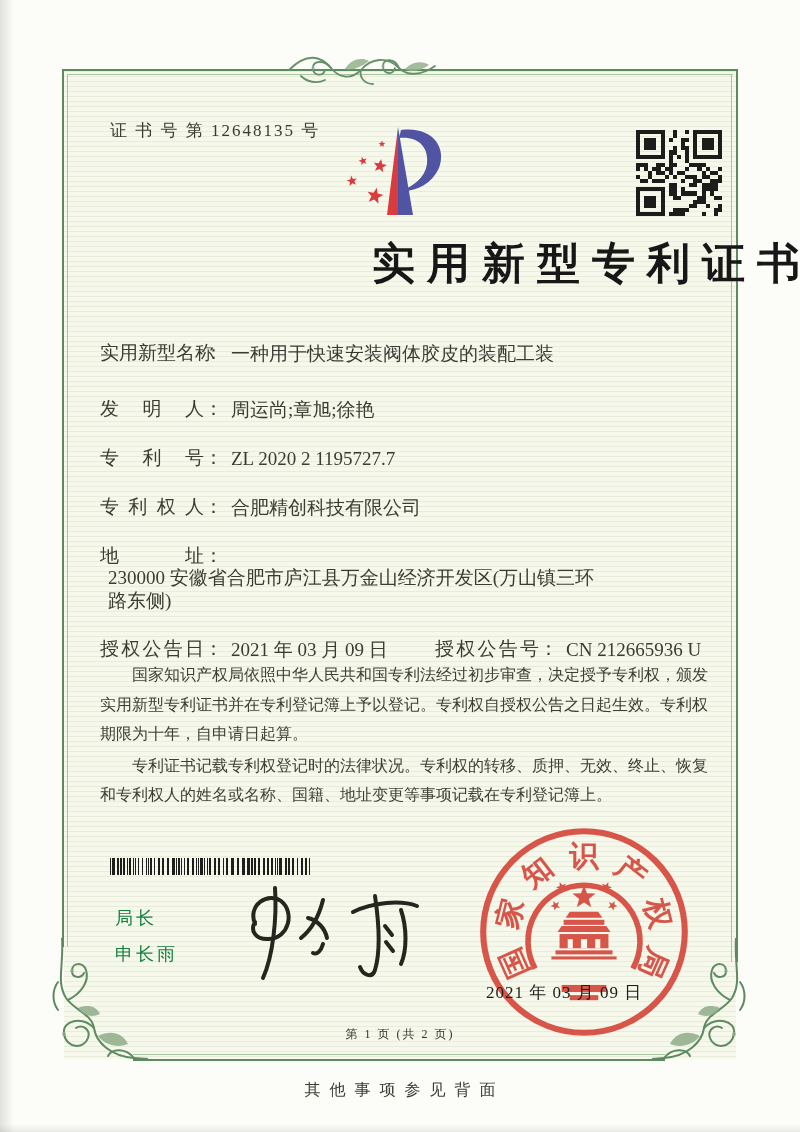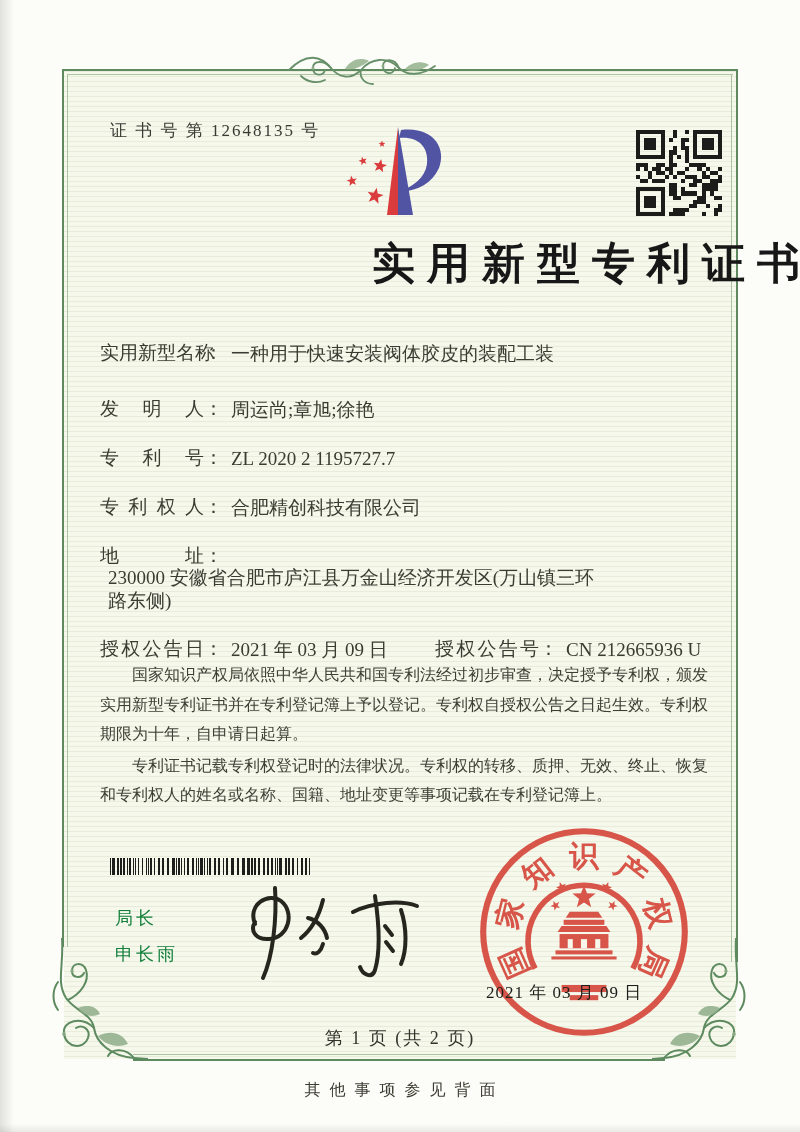--- a/index.html
+++ b/index.html
@@ -45,21 +45,21 @@
   .paras p{margin:0 0 2px 0;text-indent:2em;font-size:16px;line-height:1.85;color:#3e3e34;
     font-family:"Liberation Serif","DejaVu Serif",serif;}
 
   .director{position:absolute;left:103px;z-index:4;font-family:"Liberation Sans","DejaVu Sans",sans-serif;
     font-size:18px;color:#15803d;letter-spacing:3px;}
   .director.t{top:906px;}
   .director.n{top:942px;}
 
   .sealdate{position:absolute;left:486px;top:981px;z-index:6;font-size:17px;color:#1d1d1b;letter-spacing:1px;}
   .footerpage{position:absolute;left:62px;top:1026px;width:676px;text-align:center;z-index:4;
-    font-size:18px;color:#33332c;letter-spacing:2px;}
+    font-size:12px;color:#33332c;letter-spacing:2px;}
   .backnote{position:absolute;left:0;top:1080px;width:100%;text-align:center;z-index:4;
     font-size:16px;letter-spacing:9px;padding-left:9px;box-sizing:border-box;color:#3c3c33;}
 
   svg{display:block;}
 </style>
 </head>
 <body>
 
 <div id="page">
 

